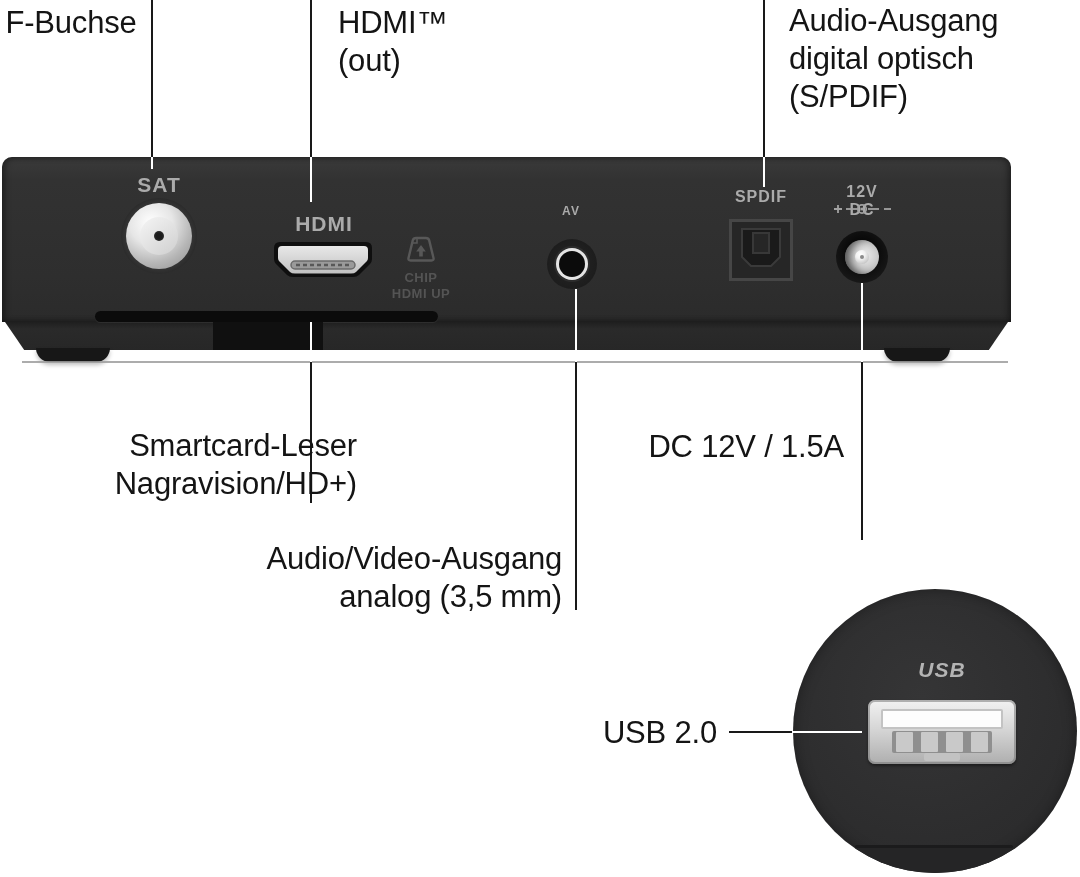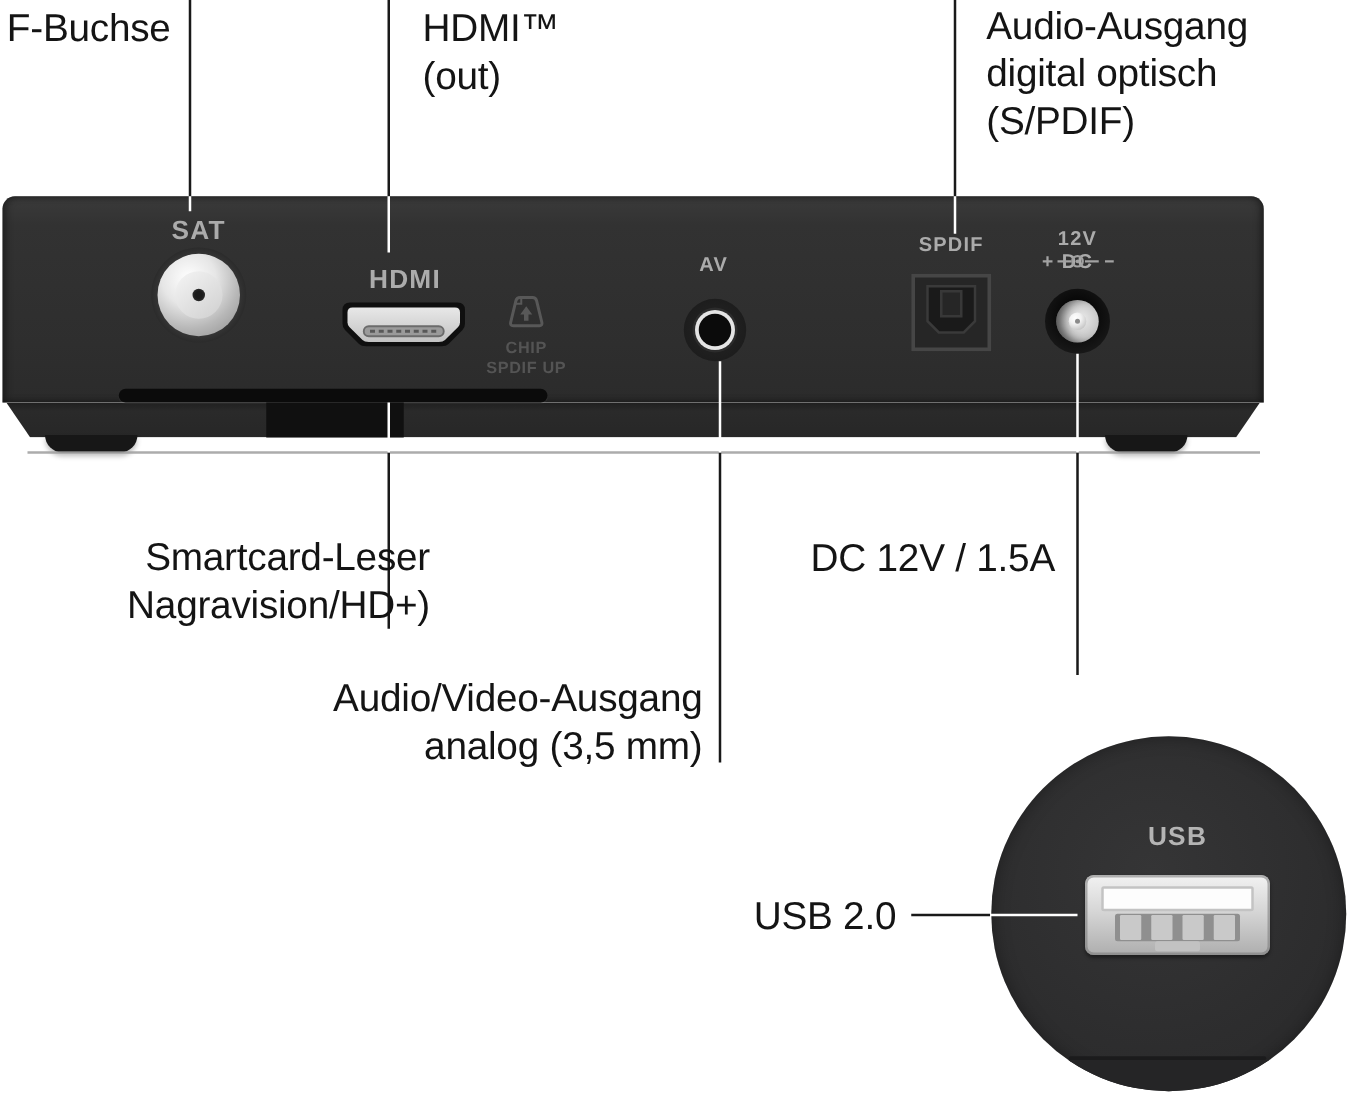--- a/index.html
+++ b/index.html
@@ -66,21 +66,21 @@
   .card-stop{position:absolute;left:213px;top:322px;width:110px;height:28px;background:#101010;z-index:5;}
   
   .absbox{position:absolute;}
   
   .usb-circle{position:absolute;left:793px;top:589px;width:284px;height:284px;border-radius:50%;
     background:radial-gradient(circle at 45% 38%,#353536 0%,#2d2d2e 60%,#29292a 100%);
     overflow:hidden;box-shadow:inset 0 0 14px rgba(0,0,0,.35);}
   .usb-circle .bottom-shade{position:absolute;left:0;top:259px;width:284px;height:30px;background:#252526;}
   .usb-circle .seam{position:absolute;left:62px;top:256px;width:158px;height:3px;background:#1b1b1c;border-radius:2px;}
   .usb-port-word{position:absolute;left:89px;top:69px;width:120px;text-align:center;
-    font-size:21px;font-weight:bold;letter-spacing:1px;color:#b4b4b4;}
+    font-size:21px;font-weight:bold;letter-spacing:1px;color:#b4b4b4;font-style:italic;}
   .usb-shell{position:absolute;left:75px;top:111px;width:148px;height:64px;border-radius:7px;
     background:linear-gradient(180deg,#f2f2f2 0%,#d6d6d6 45%,#aeaeae 100%);
     box-shadow:inset 0 0 0 2px rgba(120,120,120,.55), 0 2px 3px rgba(0,0,0,.4);}
   .usb-tongue{position:absolute;left:13px;top:9px;width:118px;height:16px;background:#fdfdfd;
     border:2px solid #c3c3c3;border-radius:2px;}
   .usb-tabs{position:absolute;left:24px;top:31px;width:100px;height:22px;background:#8f8f8f;
     display:flex;gap:8px;padding:0 4px;box-sizing:border-box;border-radius:2px;}
   .usb-tabs span{flex:1;background:#c9c9c9;margin-top:1px;margin-bottom:1px;border-radius:1px;}
   .usb-bump{position:absolute;left:56px;top:53px;width:36px;height:8px;background:#c2c2c2;border-radius:2px;}
 </style>
@@ -139,24 +139,24 @@
 
   <div class="absbox" style="left:404px;top:235px;">
     <svg width="34" height="32" viewBox="0 0 34 32">
       <path d="M12 3 H22 Q24.5 3 25.2 5.4 L29.5 23 Q30 25.5 27.5 25.5 H6.5 Q4 25.5 4.5 23 L8.8 5.4 Q9.5 3 12 3 Z" fill="none" stroke="#585858" stroke-width="2.4"></path>
       <path d="M13 3 L13 8 L8.2 8" fill="none" stroke="#585858" stroke-width="1.6"></path>
       <path d="M17 10 L21.8 16.5 H18.8 V21.5 H15.2 V16.5 H12.2 Z" fill="#585858"></path>
     </svg>
   </div>
   <div class="chiplabel" style="left:386px;top:270px;width:70px;">
     <div>CHIP</div>
-    <div>SPDIF UP</div>
-  </div>
-
-  <div class="portlabel" style="left:546px;top:204px;width:50px;font-size:16px;">AV</div>
+    <div>HDMI UP</div>
+  </div>
+
+  <div class="portlabel" style="left:546px;top:204px;width:50px;font-size:12px;">AV</div>
   <div class="av-recess"></div>
   <div class="av-ring"></div>
 
   <div class="portlabel" style="left:726px;top:188px;width:70px;font-size:16px;">SPDIF</div>
   <div class="absbox" style="left:729px;top:219px;">
     <svg width="64" height="62" viewBox="0 0 64 62">
       <rect x="1.5" y="1.5" width="61" height="59" fill="#262626" stroke="#464646" stroke-width="3"></rect>
       <path d="M13 10 h38 v28 l-9 9 h-20 l-9 -9 z" fill="#1a1a1a" stroke="#3a3a3a" stroke-width="2"></path>
       <rect x="24" y="14" width="16" height="20" fill="#262626" stroke="#383838" stroke-width="2"></rect>
     </svg>
@@ -182,21 +182,21 @@
   <div class="vline white" style="left:310px;top:157px;height:45px;"></div>
   <div class="vline white" style="left:763px;top:157px;height:30px;"></div>
   <div class="vline white" style="left:310px;top:322px;height:40px;"></div>
   <div class="vline white" style="left:575px;top:289px;height:73px;"></div>
   <div class="vline white" style="left:861px;top:283px;height:79px;"></div>
 
   <div class="vline" style="left:310px;top:362px;height:141px;"></div>
   <div class="vline" style="left:575px;top:362px;height:248px;"></div>
   <div class="vline" style="left:861px;top:362px;height:178px;"></div>
 
-  <div class="callout right" style="left:3px;top:427px;width:297px;padding-left:44px;">
+  <div class="callout right" style="left:16px;top:427px;width:297px;padding-left:44px;">
     <div>Smartcard-Leser</div>
     <div>Nagravision/HD+)</div>
   </div>
   <div class="callout right" style="left:200px;top:540px;width:362px;">
     <div>Audio/Video-Ausgang</div>
     <div>analog (3,5 mm)</div>
   </div>
   <div class="callout right" style="left:600px;top:428px;width:244px;">
     <div>DC 12V / 1.5A</div>
   </div>

